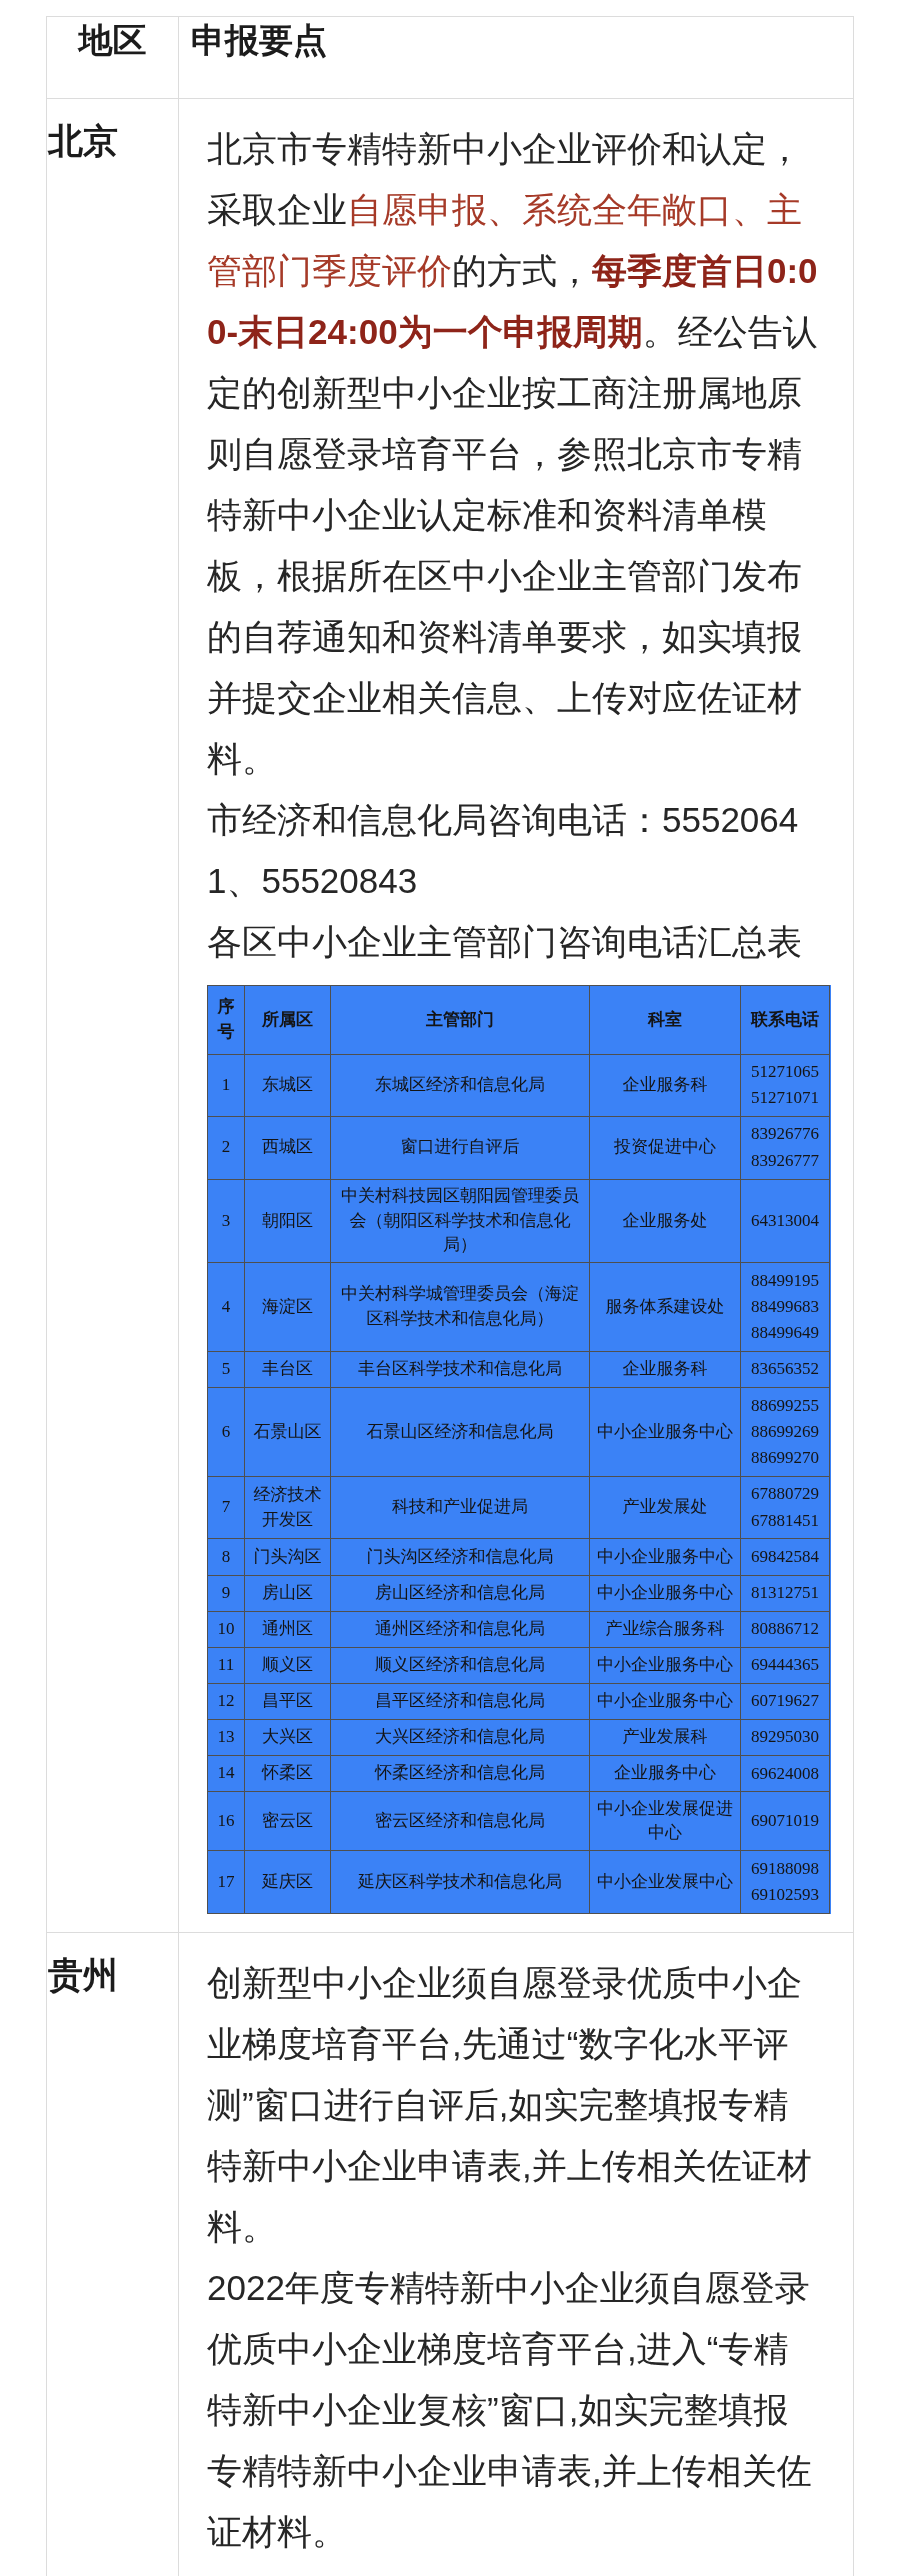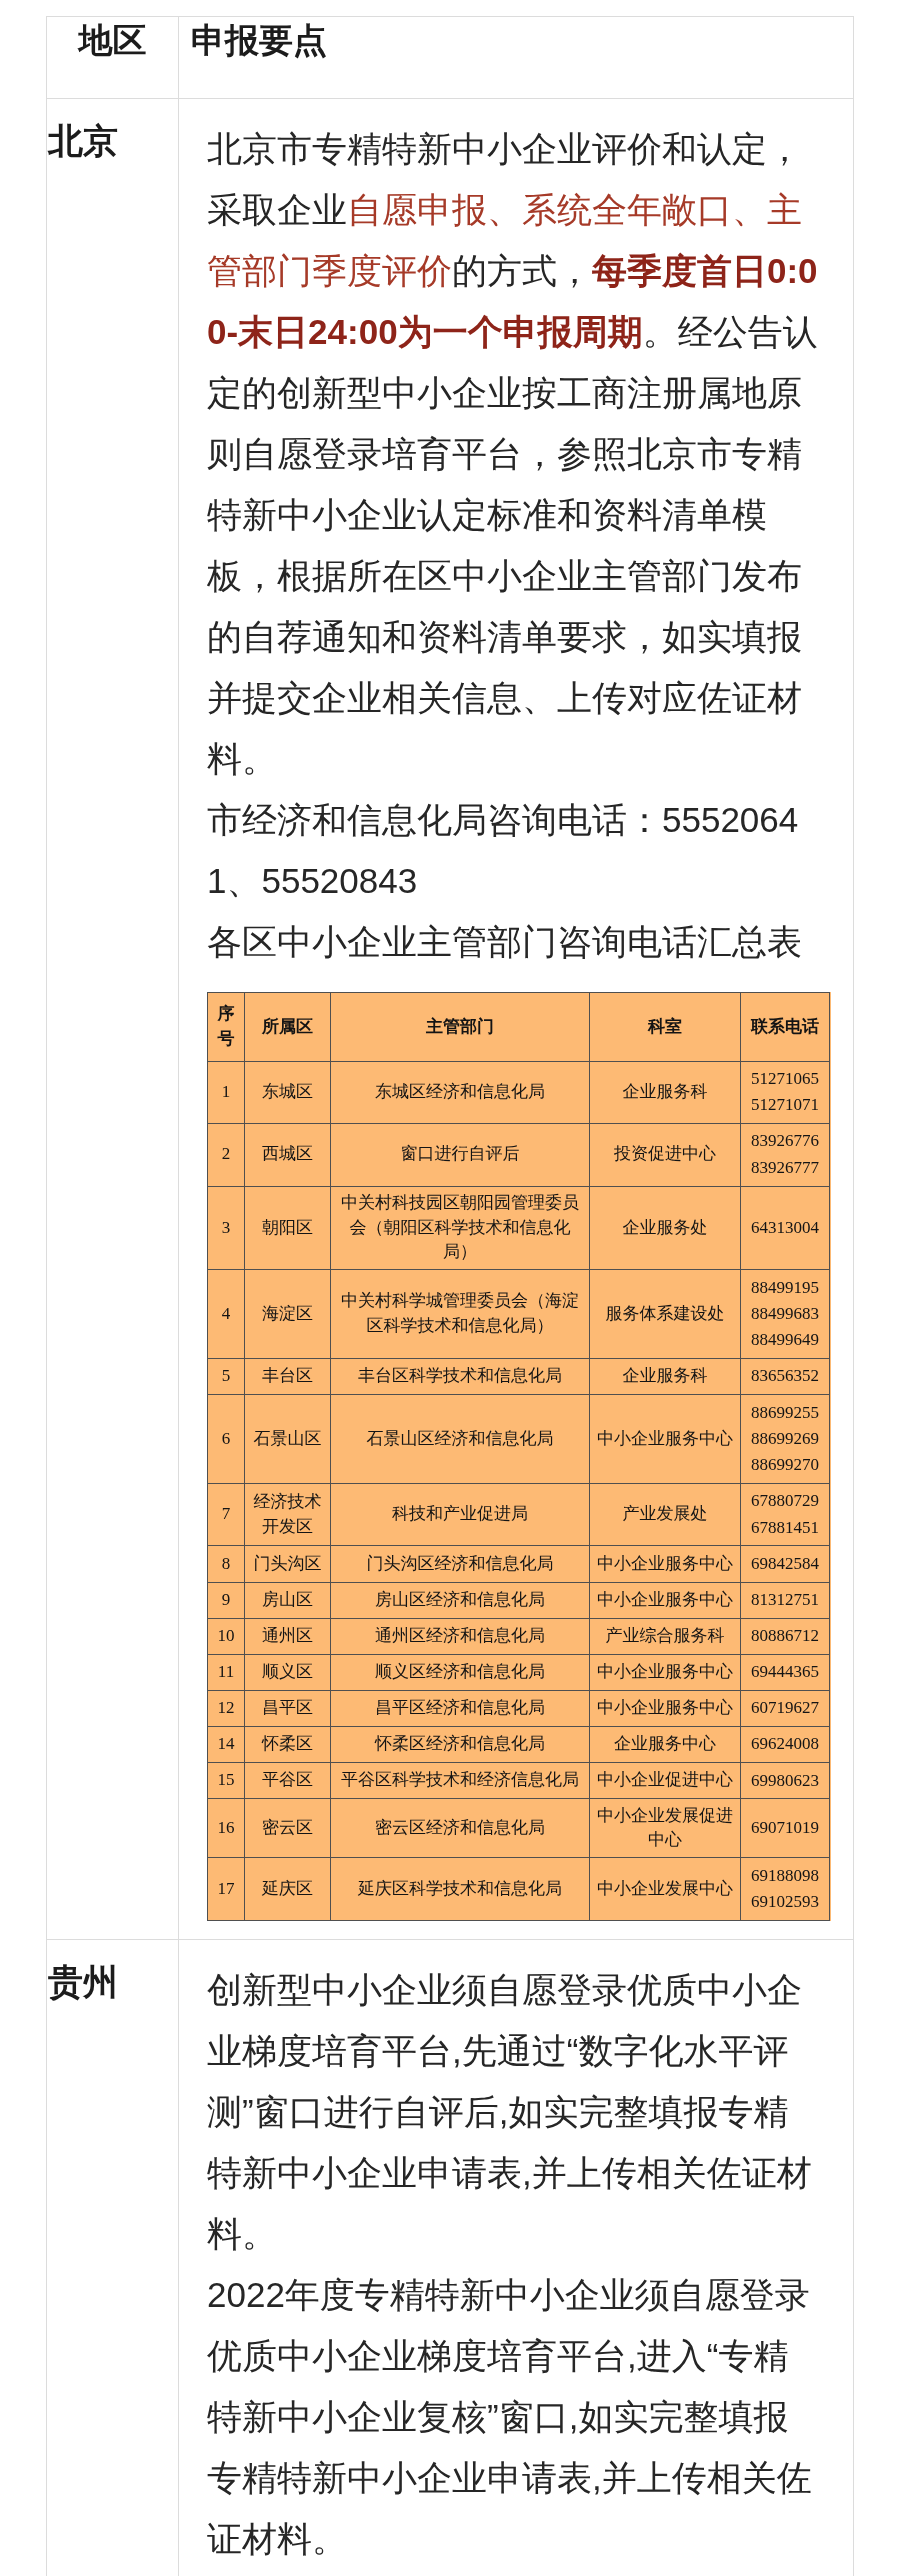--- a/index.html
+++ b/index.html
@@ -16,21 +16,21 @@
   th.points-th{height:82px;vertical-align:middle;text-align:left;padding-left:12px;font-size:34px;font-weight:700;color:#1c1c1c;}
 
   td.region-td{padding-top:19px;font-size:35px;font-weight:700;color:#1c1c1c;}
   td.content-td{padding:19px 32px 18px 28px;font-size:35px;line-height:61px;color:#262626;word-break:break-all;}
 
   .para{margin:0;}
   .s-normal{color:#262626;}
   .s-red{color:#a63a28;}
   .s-red-bold{color:#8e2419;font-weight:700;}
 
-  .district-wrap{margin-top:20px;width:624px;background:#fdba74;}
+  .district-wrap{margin-top:13px;width:624px;background:#3b82f6;}
   table.district{border-collapse:collapse;width:622px;table-layout:fixed;
     font-family:"Liberation Serif","DejaVu Serif",serif;font-size:17px;line-height:1.45;color:#141414;}
   table.district th,table.district td{border:1.5px solid #4f4f4f;text-align:center;vertical-align:middle;
     padding:4.4px 3px;word-break:break-all;box-sizing:border-box;}
   table.district thead th{font-weight:700;padding:9px 3px;}
   col.dc-no{width:37px;}
   col.dc-district{width:86px;}
   col.dc-dept{width:259px;}
   col.dc-office{width:151px;}
   col.dc-phone{width:89px;}
@@ -185,35 +185,35 @@
                   <tr>
                     <td>12</td>
                     <td>昌平区</td>
                     <td>昌平区经济和信息化局</td>
                     <td>中小企业服务中心</td>
                     <td>
                       <div class="phone-line">60719627</div>
                     </td>
                   </tr>
                   <tr>
+                    <td>13</td>
+                    <td>大兴区</td>
+                    <td>大兴区经济和信息化局</td>
+                    <td>产业发展科</td>
+                    <td>
+                      <div class="phone-line">89295030</div>
+                    </td>
+                  </tr>
+                  <tr>
                     <td>14</td>
                     <td>怀柔区</td>
                     <td>怀柔区经济和信息化局</td>
                     <td>企业服务中心</td>
                     <td>
                       <div class="phone-line">69624008</div>
-                    </td>
-                  </tr>
-                  <tr>
-                    <td>15</td>
-                    <td>平谷区</td>
-                    <td>平谷区科学技术和经济信息化局</td>
-                    <td>中小企业促进中心</td>
-                    <td>
-                      <div class="phone-line">69980623</div>
                     </td>
                   </tr>
                   <tr>
                     <td>16</td>
                     <td>密云区</td>
                     <td>密云区经济和信息化局</td>
                     <td>中小企业发展促进中心</td>
                     <td>
                       <div class="phone-line">69071019</div>
                     </td>

